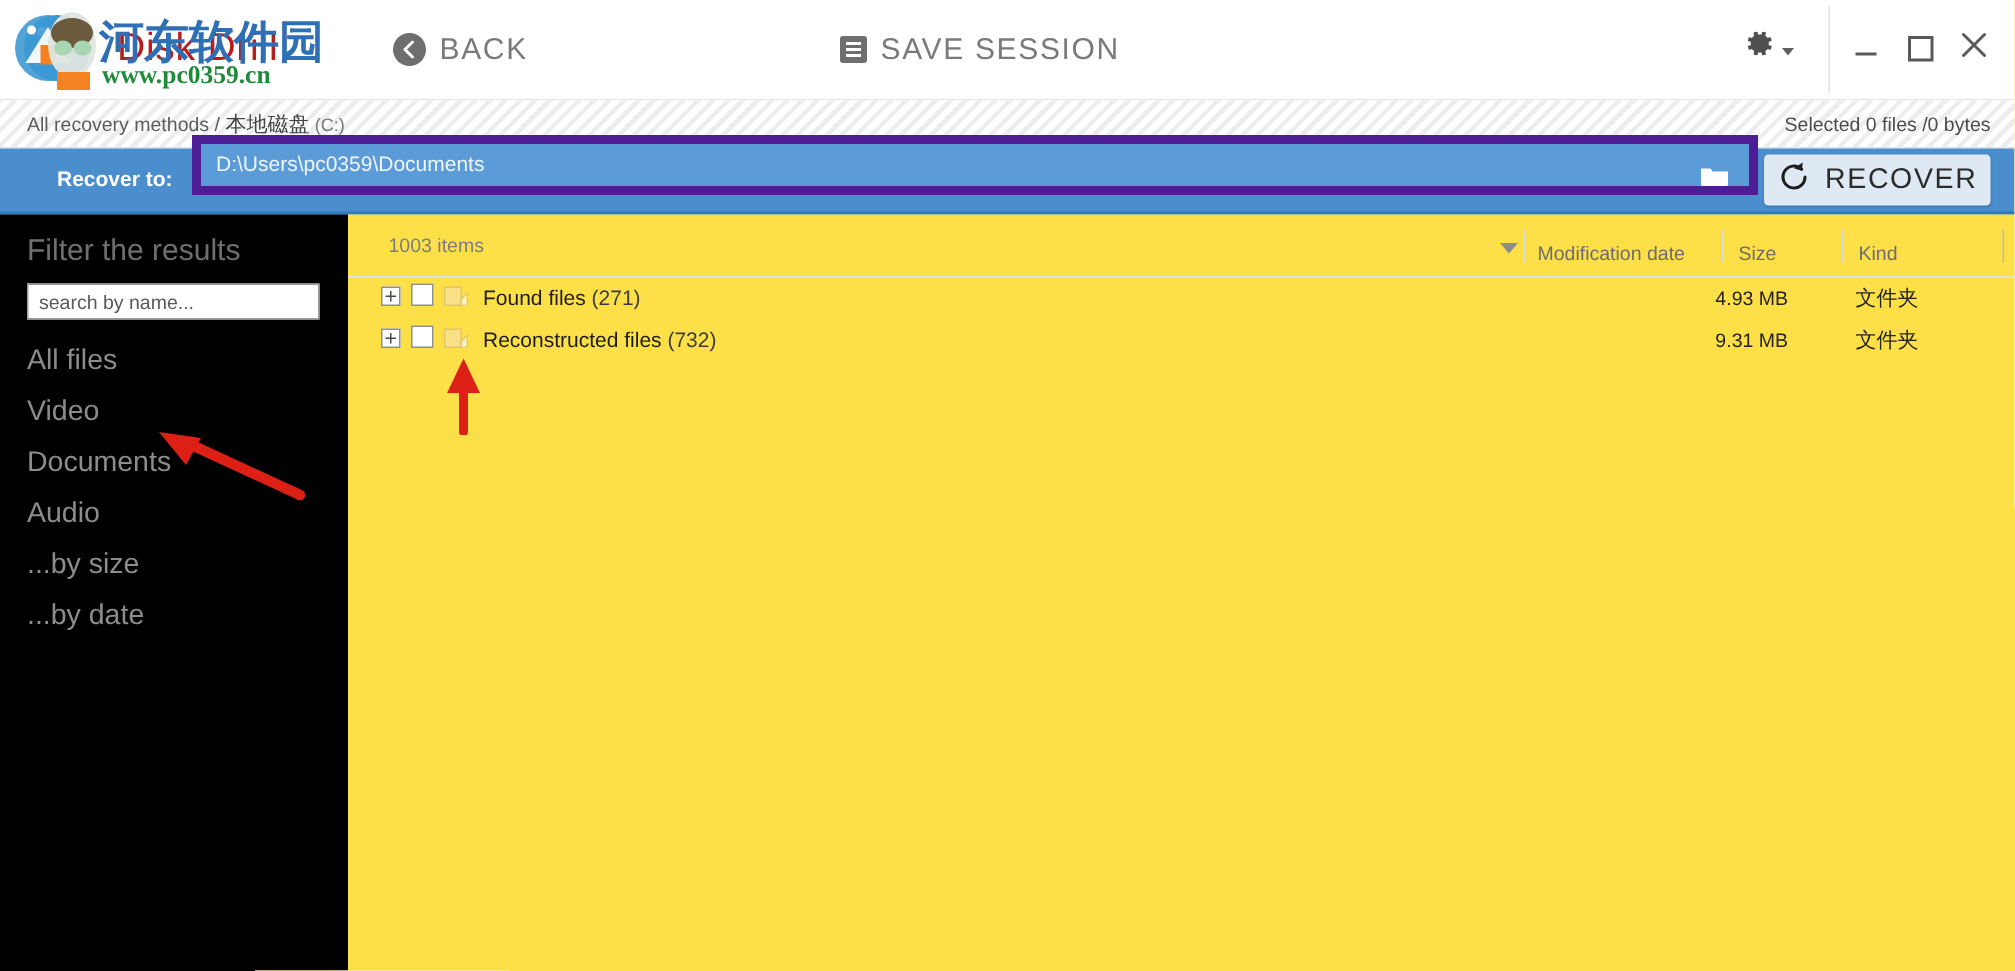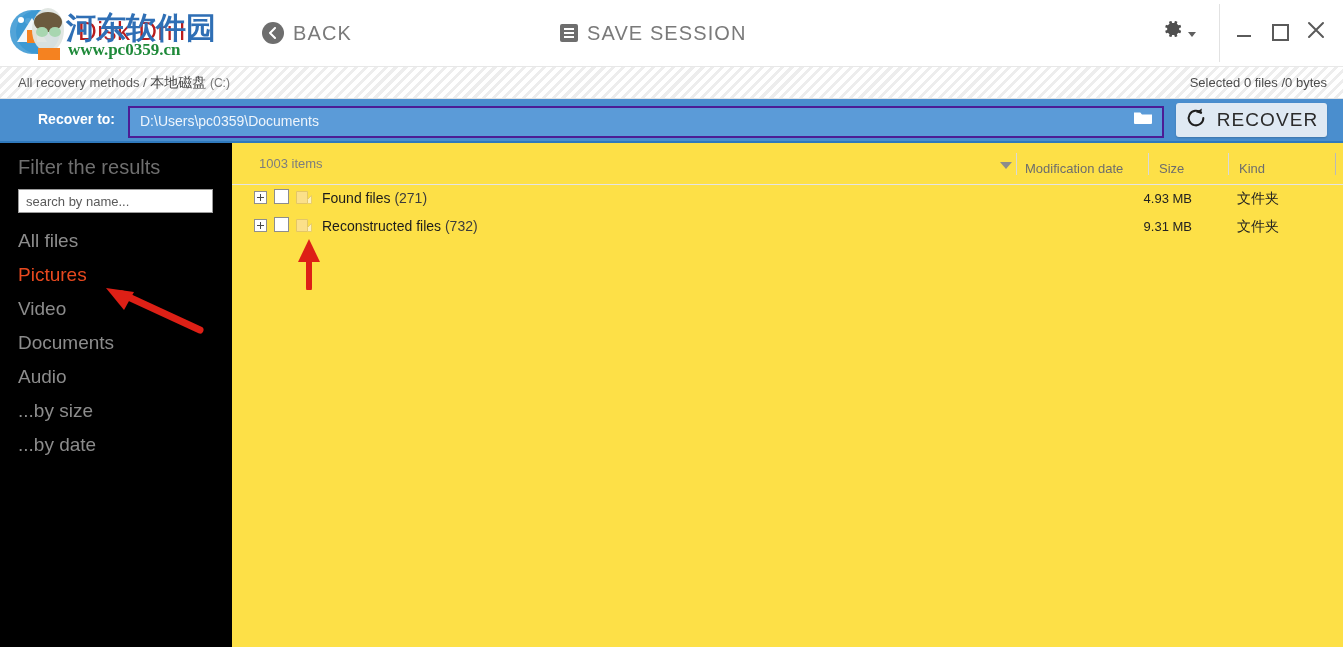--- a/index.html
+++ b/index.html
@@ -176,24 +176,24 @@
   .recover-to-label {
     position: absolute;
     left: 38px; top: 12px;
     font-size: 14px;
     color: #ffffff;
     font-weight: bold;
     white-space: nowrap;
   }
   .path-field {
     position: absolute;
-    left: 128px; top: 106px;
+    left: 128px; top: 90px;
     width: 1032px; height: 28px;
     background: #5b9bd8;
-    border: 2px solid #4c1d95;
+    border: 6px solid #4c1d95;
     cursor: text;
   }
   .path-value {
     position: absolute;
     left: 10px; top: 5px;
     font-size: 14px;
     color: #eef5fc;
     white-space: nowrap;
   }
   .browse-btn {
@@ -527,23 +527,20 @@
 <div class="sidebar">
   <div class="filter-title">Filter the results</div>
 
   <div class="search-box">
     <input type="text" placeholder="search by name..." style="">
   </div>
 
   <div class="nav-list">
     <div class="nav-item">
       <span>All files</span>
-    </div>
-    <div class="nav-item active">
-      <span>Pictures</span>
     </div>
     <div class="nav-item">
       <span>Video</span>
     </div>
     <div class="nav-item">
       <span>Documents</span>
     </div>
     <div class="nav-item">
       <span>Audio</span>
     </div>

